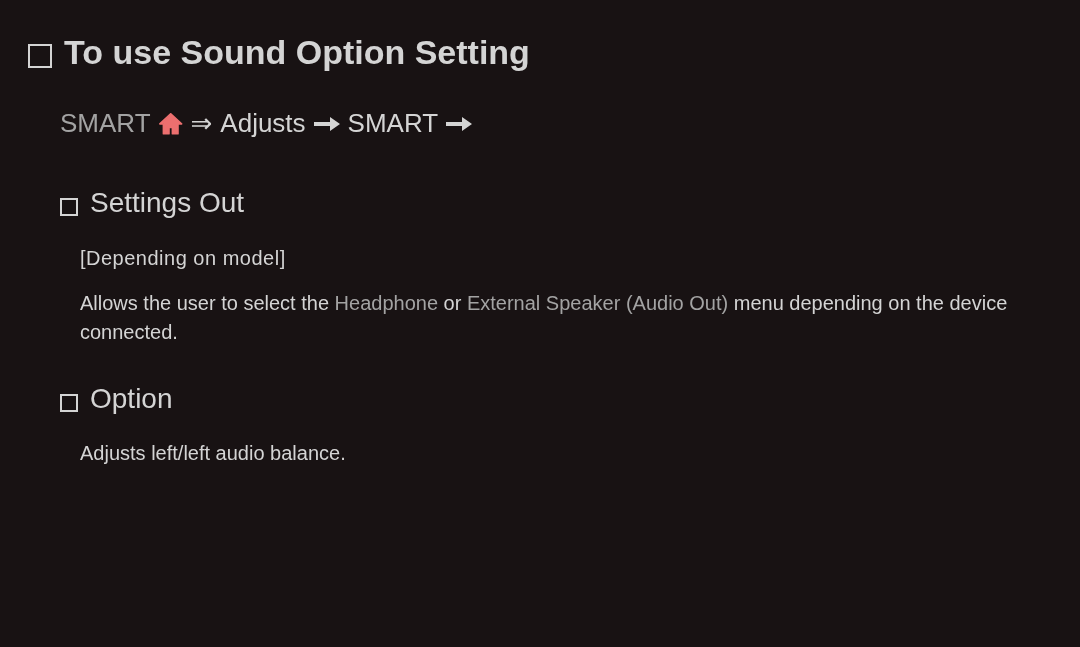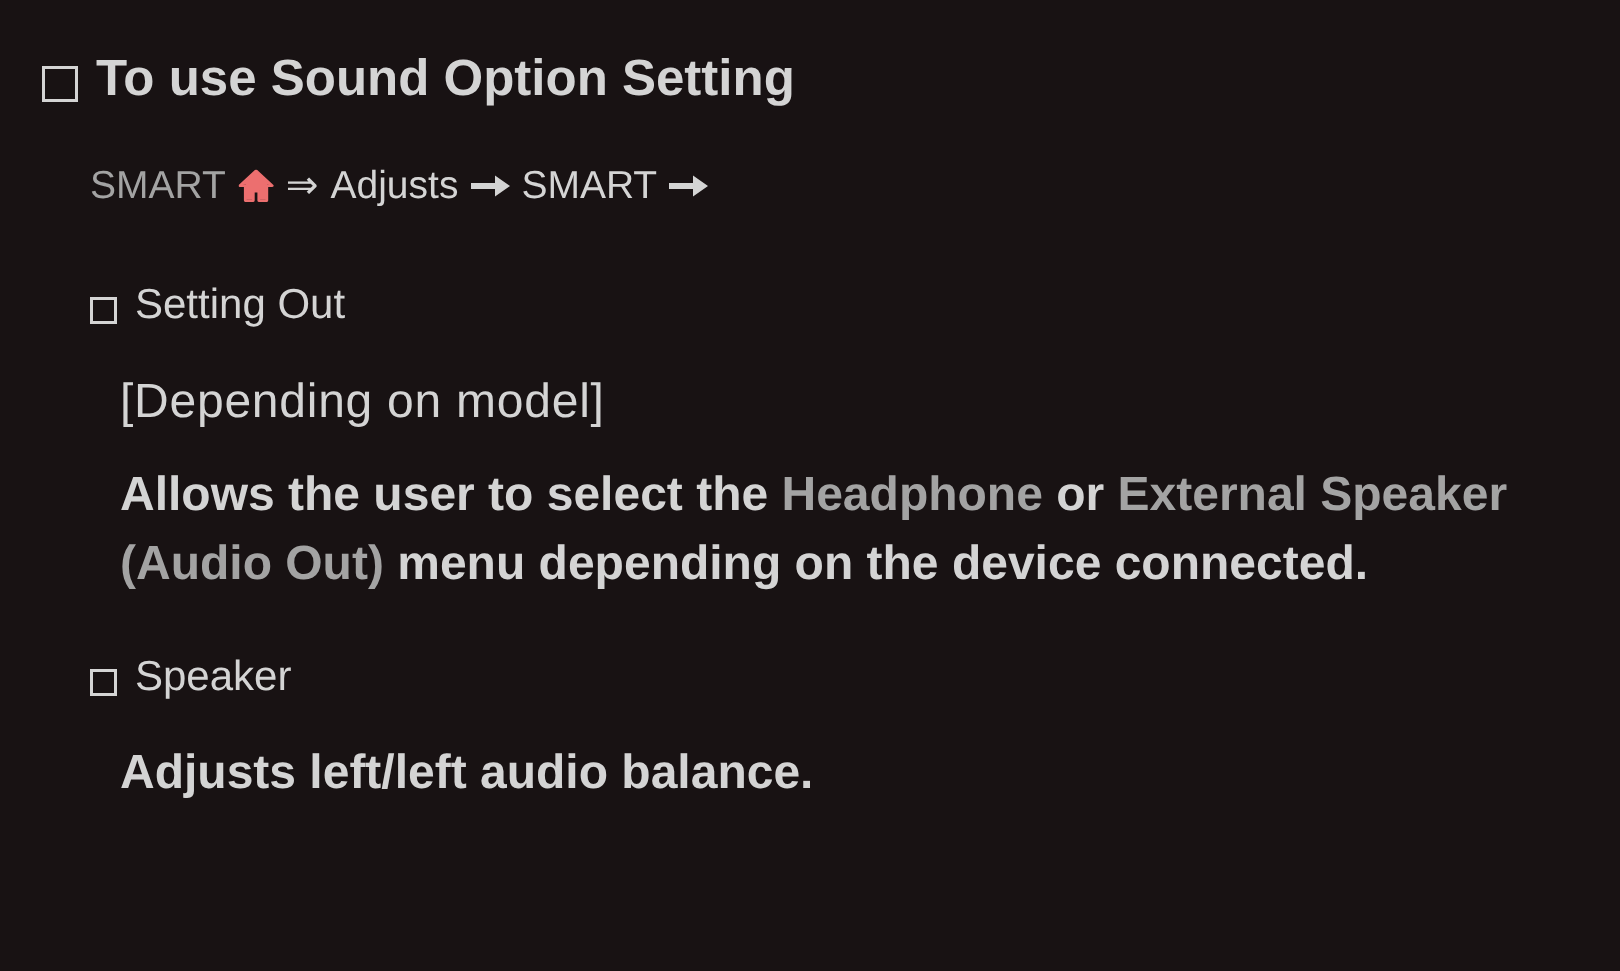--- a/index.html
+++ b/index.html
@@ -78,28 +78,28 @@
     align-items: center;
     gap: 12px;
     margin-bottom: 20px;
   }
   .section-title {
     font-size: 28px;
     color: #d4d4d4;
   }
   .section-body {
     padding-left: 20px;
-    font-size: 32px;
+    font-size: 20px;
     color: #d4d4d4;
   }
   .note {
     margin-bottom: 16px;
     letter-spacing: 0.5px;
   }
-  .para { margin-bottom: 0; font-weight: bold; }
+  .para { margin-bottom: 0; }
 </style>
 </head>
 <body>
 
 <div class="page">
 
   <div class="title-row">
     <span class="checkbox-icon"></span>
     <h1 class="title">To use Sound Option Setting</h1>
   </div>
@@ -123,33 +123,33 @@
     <span class="arrow-solid">
       <svg width="26" height="16" viewBox="0 0 26 16">
           <path d="M0 6 L16 6 L16 1 L26 8 L16 15 L16 10 L0 10 Z" fill="#d4d4d4"></path>
         </svg>
     </span>
   </div>
 
   <div class="section">
     <div class="section-head">
       <span class="small-box"></span>
-      <span class="section-title">Setting Out</span>
+      <span class="section-title">Settings Out</span>
     </div>
     <div class="section-body">
       <div class="note">[Depending on model]</div>
       <div class="para">
         <span>Allows the user to select the </span><span class="accent">Headphone</span><span> or </span><span class="accent">External Speaker (Audio Out)</span><span> menu depending on the device connected.</span>
       </div>
     </div>
   </div>
 
   <div class="section">
     <div class="section-head">
       <span class="small-box"></span>
-      <span class="section-title">Speaker</span>
+      <span class="section-title">Option</span>
     </div>
     <div class="section-body">
       <div class="para">Adjusts left/left audio balance.</div>
     </div>
   </div>
 
 </div>
 
 </body></html>

